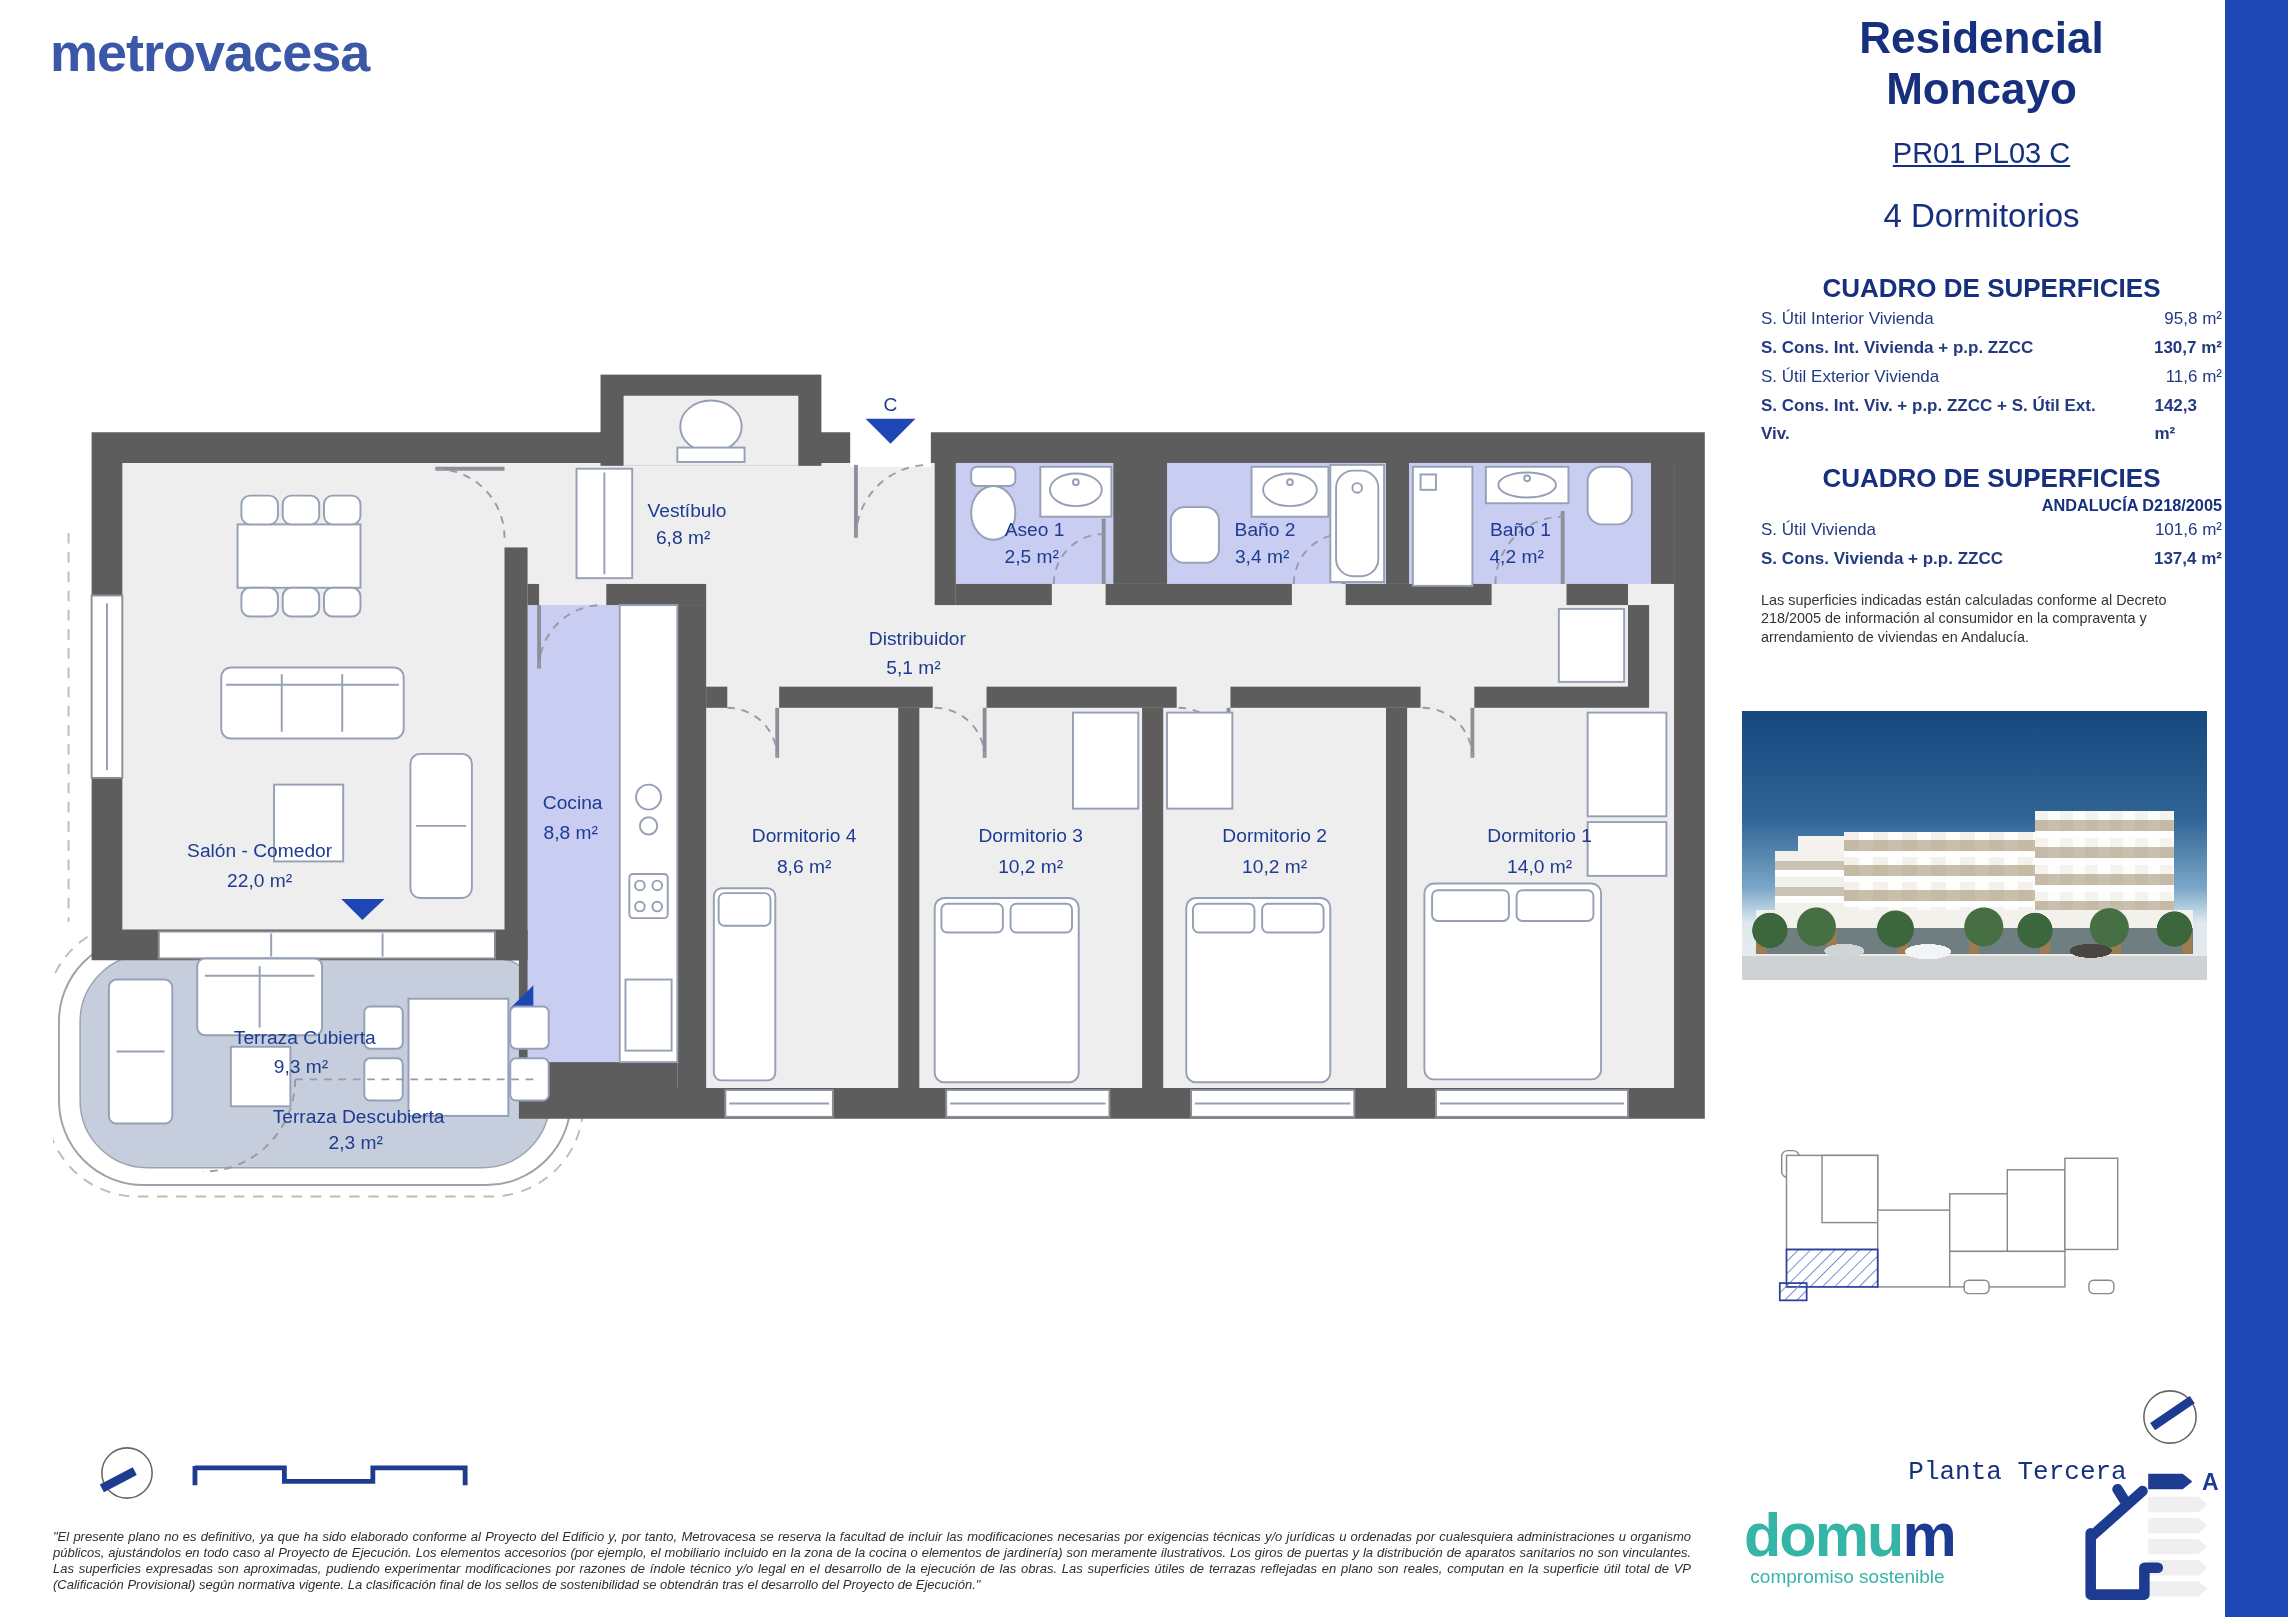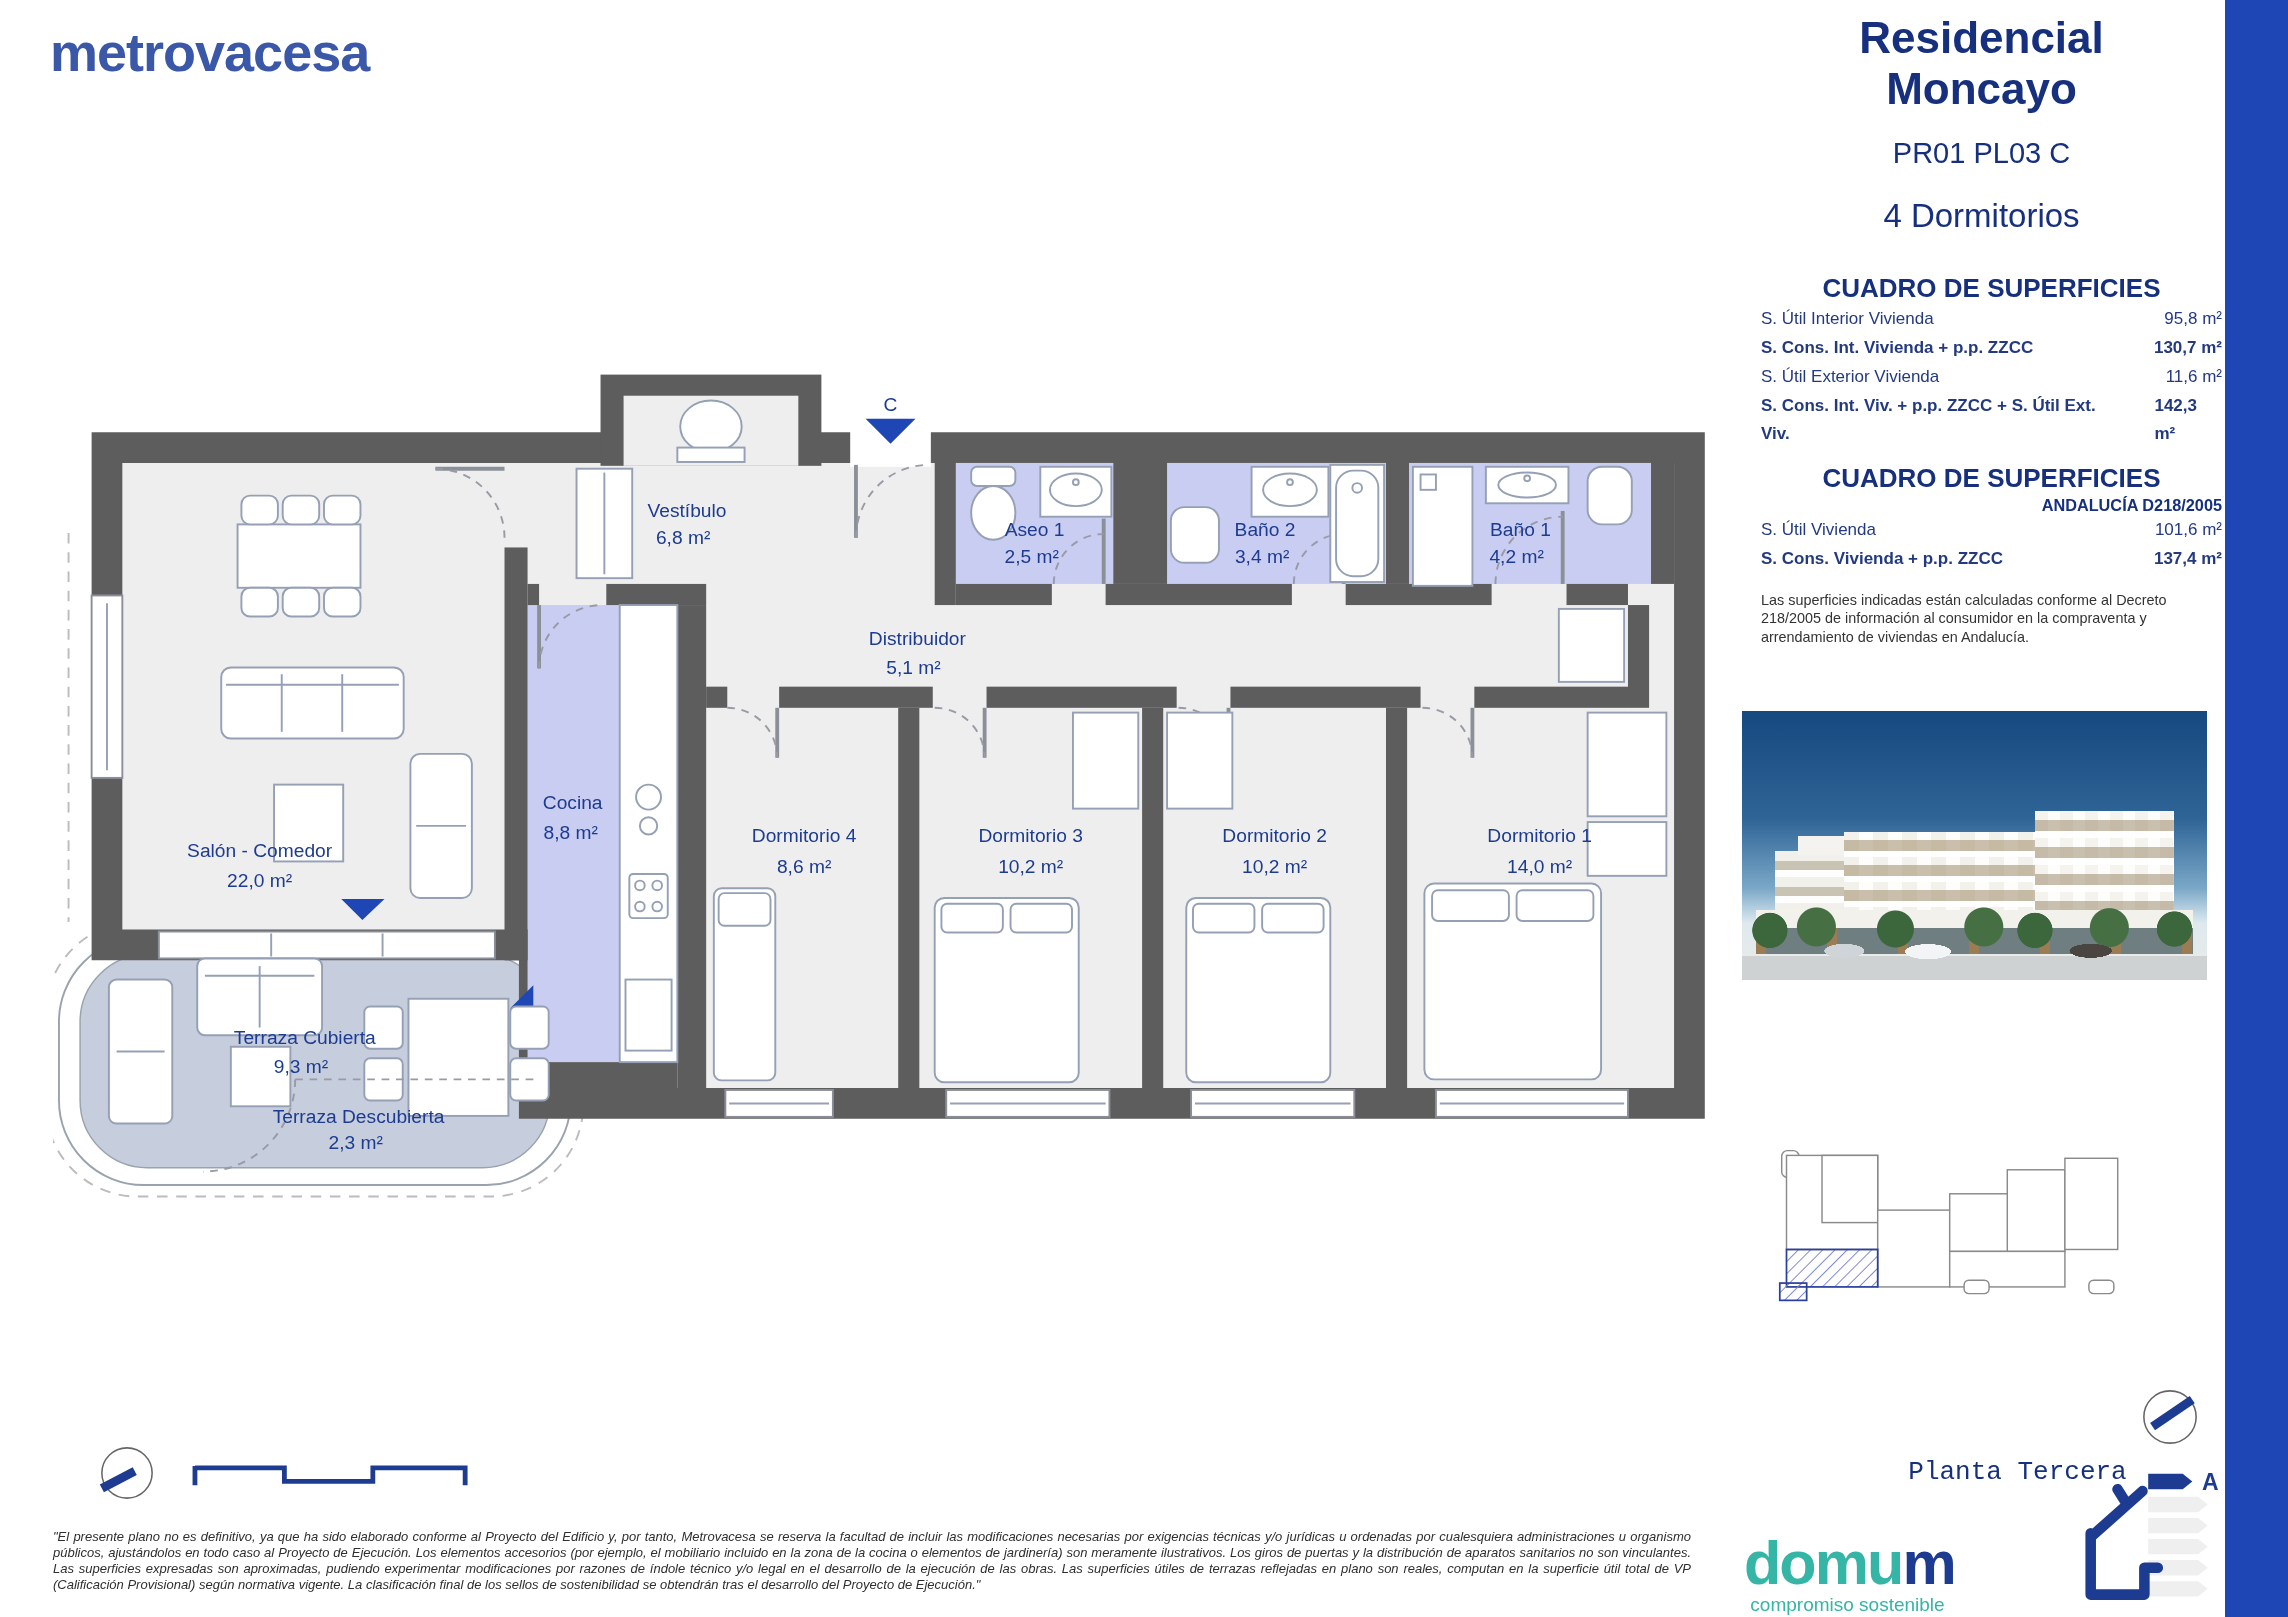--- a/index.html
+++ b/index.html
@@ -4,21 +4,21 @@
 <style>
   html,body{margin:0;padding:0;background:#ffffff;}
   .page{position:relative;width:2288px;height:1618px;background:#fff;overflow:hidden;
         font-family:"Liberation Sans", sans-serif;}
   .accent-bar{position:absolute;right:0;top:0;width:63px;height:1618px;background:#1e46b4;}
 
   .logo{position:absolute;left:50px;top:21px;font-size:54px;font-weight:bold;color:#3a57a8;letter-spacing:-1px;}
 
   .head{position:absolute;left:1739px;top:11.5px;width:485px;text-align:center;color:#16307e;}
   .h-t{font-size:44px;font-weight:bold;line-height:51px;}
-  .h-ref{font-size:29px;margin-top:23px;}
+  .h-ref{font-size:29px;margin-top:23px;text-decoration:underline;}
   .h-dorm{font-size:33px;margin-top:27px;}
 
   .tbl{position:absolute;left:1761px;width:461px;color:#233a80;}
   .tbl1{top:273px;}
   .tbl2{top:463px;}
   .tbl-title{font-size:26px;font-weight:bold;text-align:center;color:#16307e;}
   .tbl-sub{font-size:16.3px;font-weight:bold;text-align:right;color:#16307e;margin-top:1.9px;}
   .trow{display:flex;justify-content:space-between;font-size:17px;line-height:28px;margin-top:1px;}
   .tbl1 .trow:first-of-type{margin-top:11.5px;}
   .tbl2 .trow:first-of-type{margin-top:11.5px;}
@@ -56,21 +56,21 @@
       radial-gradient(ellipse 38px 12.5px at 40% 58%,#f2f4f5 0 60%,transparent 61%),
       radial-gradient(ellipse 35px 11.5px at 75% 55%,#4a4540 0 60%,transparent 61%);}
 
   .keyplan{position:absolute;left:1772px;top:1141px;}
   .planta{position:absolute;left:1883px;top:1457px;width:269px;text-align:center;font-size:26px;color:#16307e;font-family:Liberation Mono, monospace;}
   .compass-r{position:absolute;left:2140px;top:1387px;}
   .compass-l{position:absolute;left:98px;top:1444px;}
   .scalebar{position:absolute;left:192px;top:1464px;}
 
   .domum{position:absolute;left:1744px;top:1506px;width:207px;text-align:center;}
-  .domum-word{font-size:61px;font-weight:bold;letter-spacing:-1.9px;line-height:58px;margin-top:28px;}
+  .domum-word{font-size:61px;font-weight:bold;letter-spacing:-1.9px;line-height:58px;}
   .domum-word .d1{color:#35b5a5;}
   .domum-word .d2{color:#1d3c91;}
   .domum-tag{font-size:19px;color:#35b5a5;margin-top:1.9px;letter-spacing:0px;}
 
   .energy{position:absolute;left:2056px;top:1470px;}
 
   .disclaimer{position:absolute;left:53px;top:1529px;width:1638px;font-size:13px;font-style:italic;
               color:#2e2e2e;line-height:1.24;text-align:justify;}
 
   .plan{position:absolute;left:53px;top:365px;}

